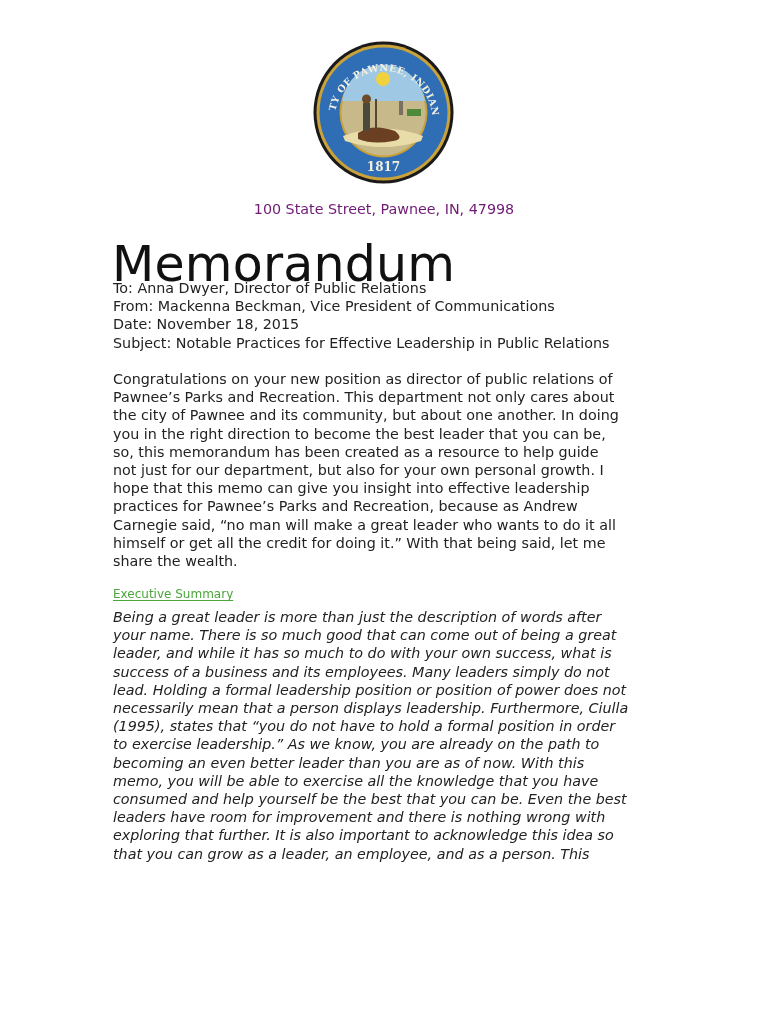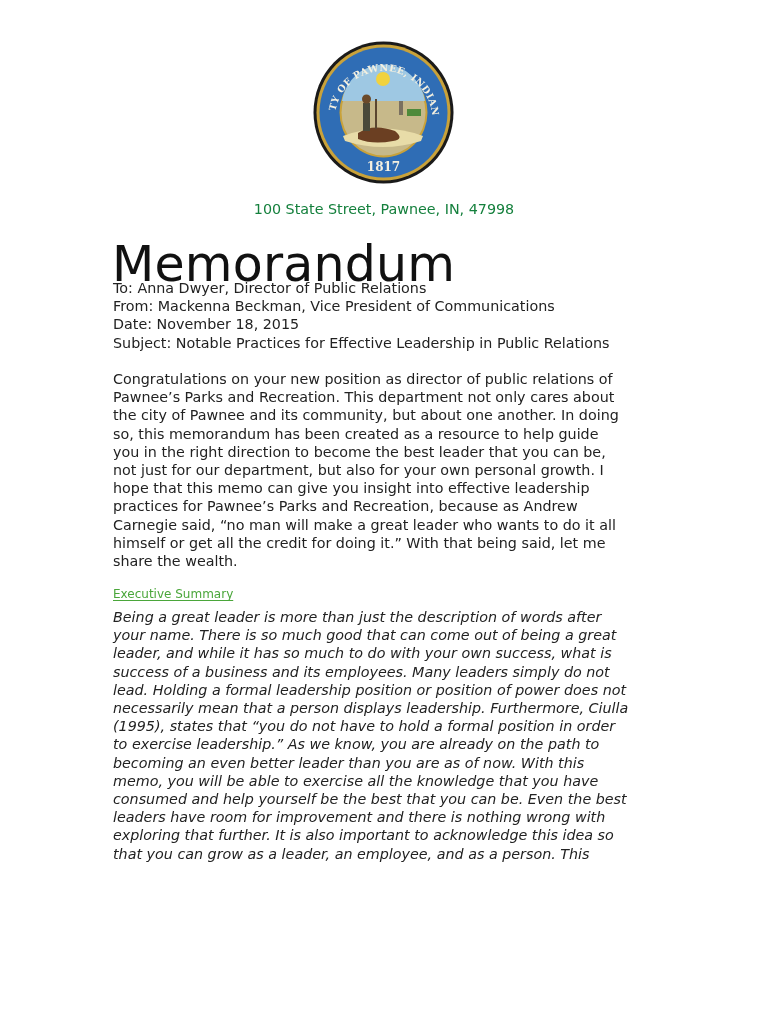--- a/index.html
+++ b/index.html
@@ -1,20 +1,20 @@
 <!DOCTYPE html>
 <html><head>
 <meta charset="utf-8">
 <style>
   html, body { margin: 0; padding: 0; background: #ffffff; }
   body { width: 768px; height: 1024px; position: relative; overflow: hidden;
          font-family: "DejaVu Sans", sans-serif; color: #1e1e1e; }
   .seal { position: absolute; left: 313px; top: 41px; width: 141px; height: 143px; }
   .address { position: absolute; left: 0; top: 201px; width: 768px; text-align: center;
-             font-size: 14.3px; color: #15803d; }
+             font-size: 14.3px; color: #701a75; }
   .title { position: absolute; left: 112px; top: 236px; font-size: 49px; color: #111; letter-spacing: 0.2px; }
   .meta { position: absolute; left: 113px; top: 279px; font-size: 14.3px; line-height: 18.2px; color: #222; }
   .meta div { white-space: nowrap; }
   .para { position: absolute; left: 113px; width: 545px; font-size: 14.3px; line-height: 18.2px; color: #222; }
   .para .ln { white-space: nowrap; display: block; }
   .p1 { top: 370px; }
   .section-link { position: absolute; left: 113px; top: 587px; font-size: 12px; color: #4aa63a;
                   text-decoration: underline; text-underline-offset: 2px; cursor: pointer; }
   .p2 { top: 608px; font-style: italic; }
 </style>
@@ -53,22 +53,22 @@
   <div>To: Anna Dwyer, Director of Public Relations</div>
   <div>From: Mackenna Beckman, Vice President of Communications</div>
   <div>Date: November 18, 2015</div>
   <div>Subject: Notable Practices for Effective Leadership in Public Relations</div>
 </div>
 
 <div class="para p1">
   <span class="ln">Congratulations on your new position as director of public relations of</span>
   <span class="ln">Pawnee’s Parks and Recreation. This department not only cares about</span>
   <span class="ln">the city of Pawnee and its community, but about one another. In doing</span>
+  <span class="ln">you in the right direction to become the best leader that you can be,</span>
   <span class="ln">so, this memorandum has been created as a resource to help guide</span>
-  <span class="ln">you in the right direction to become the best leader that you can be,</span>
   <span class="ln">not just for our department, but also for your own personal growth. I</span>
   <span class="ln">hope that this memo can give you insight into effective leadership</span>
   <span class="ln">practices for Pawnee’s Parks and Recreation, because as Andrew</span>
   <span class="ln">Carnegie said, “no man will make a great leader who wants to do it all</span>
   <span class="ln">himself or get all the credit for doing it.”  With that being said, let me</span>
   <span class="ln">share the wealth.</span>
 </div>
 
 <a class="section-link">Executive Summary</a>
 

